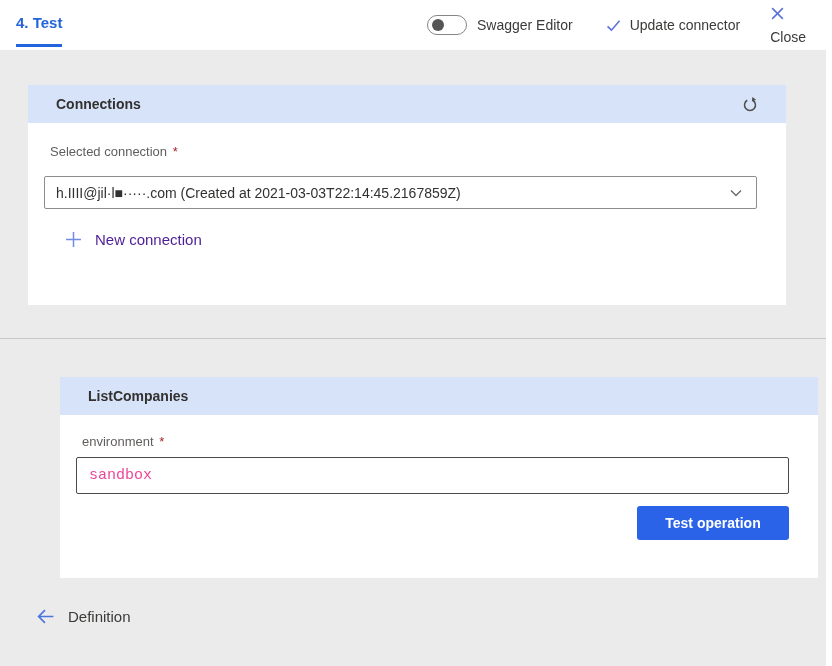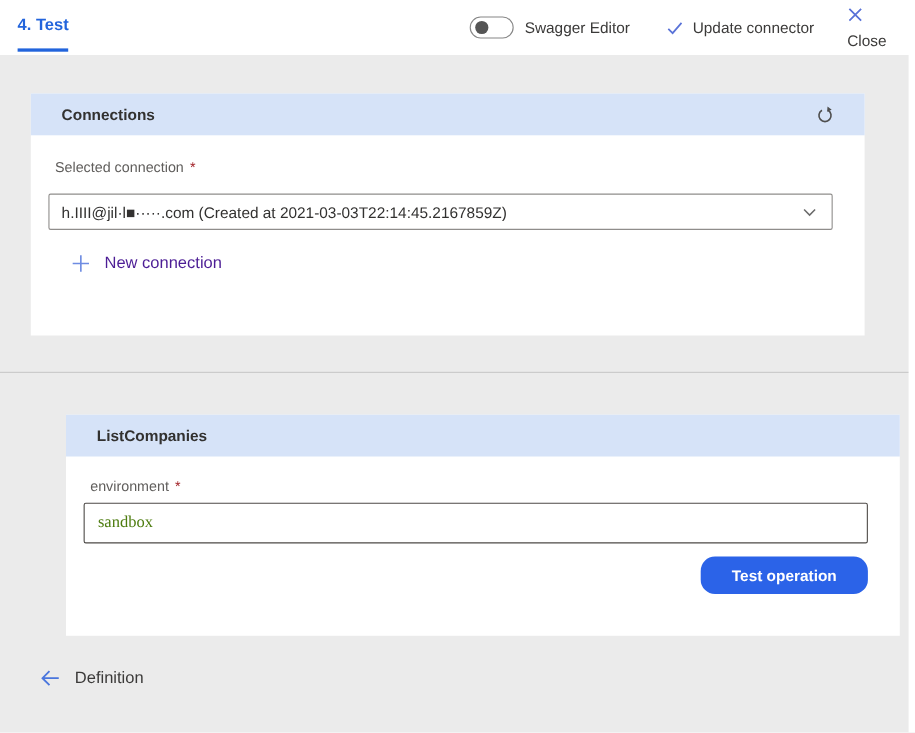--- a/index.html
+++ b/index.html
@@ -41,25 +41,25 @@
               border:1px solid #8f8d8b; border-radius:2px; display:flex; align-items:center;
               padding:0 36px 0 11px; cursor:pointer; }
   .combobox .combo-text { font-size:14px; color:#323130; white-space:nowrap; overflow:hidden; }
   .combobox .chevron { position:absolute; right:13px; top:9px; }
 
   .new-conn { position:absolute; left:37px; top:146px; display:flex; align-items:center; gap:13px;
               border:none; background:transparent; font-family:inherit; font-size:15px; color:#4c1d95;
               cursor:pointer; }
 
   .text-input { position:absolute; left:16px; top:80px; width:713px; height:37px;
-                border:1.5px solid #4d4a47; border-radius:2px; padding:0 12px; font-family:Liberation Serif, serif;
-                font-size:15px; color:#4d7c0f; background:#fff; }
+                border:1.5px solid #4d4a47; border-radius:2px; padding:0 12px; font-family:Liberation Mono, monospace;
+                font-size:15px; color:#ec4899; background:#fff; }
 
   .primary-btn { position:absolute; right:29px; top:129px; width:152px; height:34px;
-                 background:#2b63e8; color:#fff; border:none; border-radius:13px;
+                 background:#2b63e8; color:#fff; border:none; border-radius:3px;
                  font-family:inherit; font-size:14px; font-weight:700; cursor:pointer; }
 
   
   .divider { position:absolute; left:0; top:338px; width:832px; height:1px; background:#c8c8c8; }
   .right-gutter { position:absolute; left:826px; top:50px; width:6px; height:616px; background:#fff; }
   .back-link { position:absolute; left:36px; top:608px; display:flex; align-items:center; gap:13px;
                text-decoration:none; cursor:pointer; }
   .back-link span.txt { font-size:15px; color:#3b3a39; }
 </style>
 </head>

